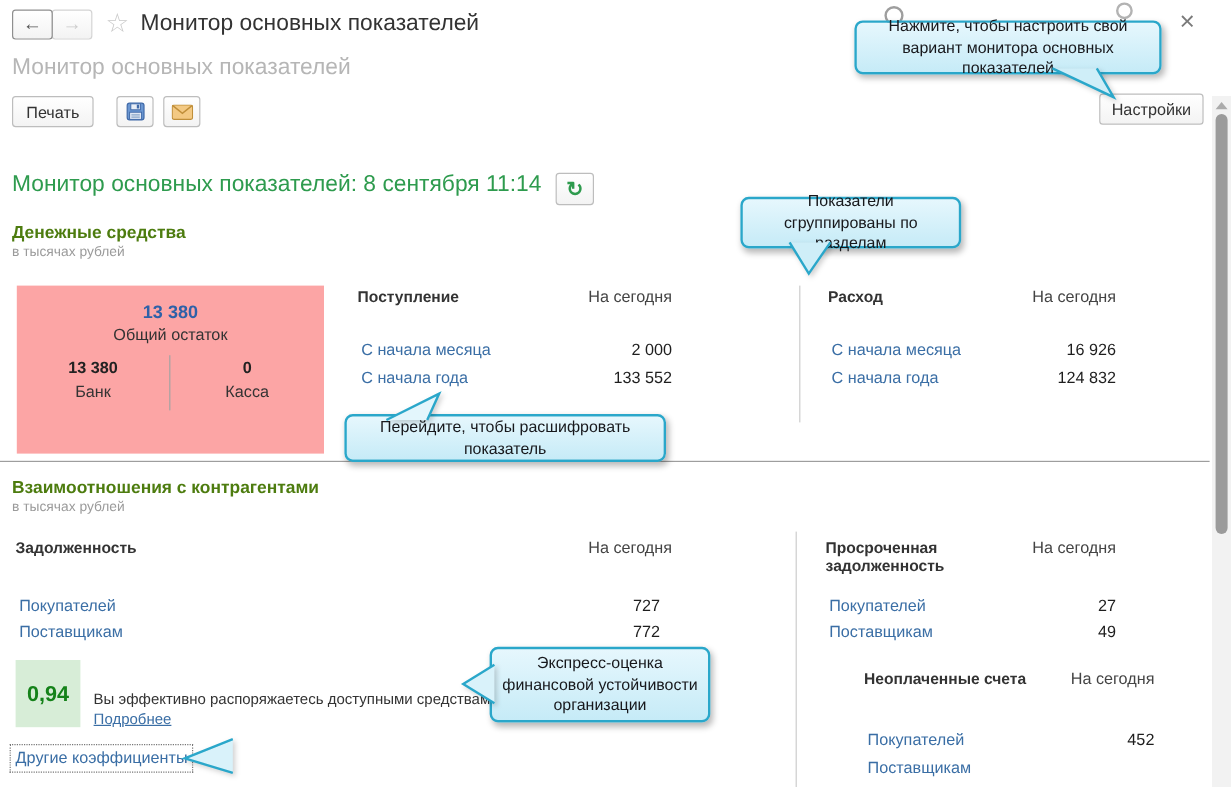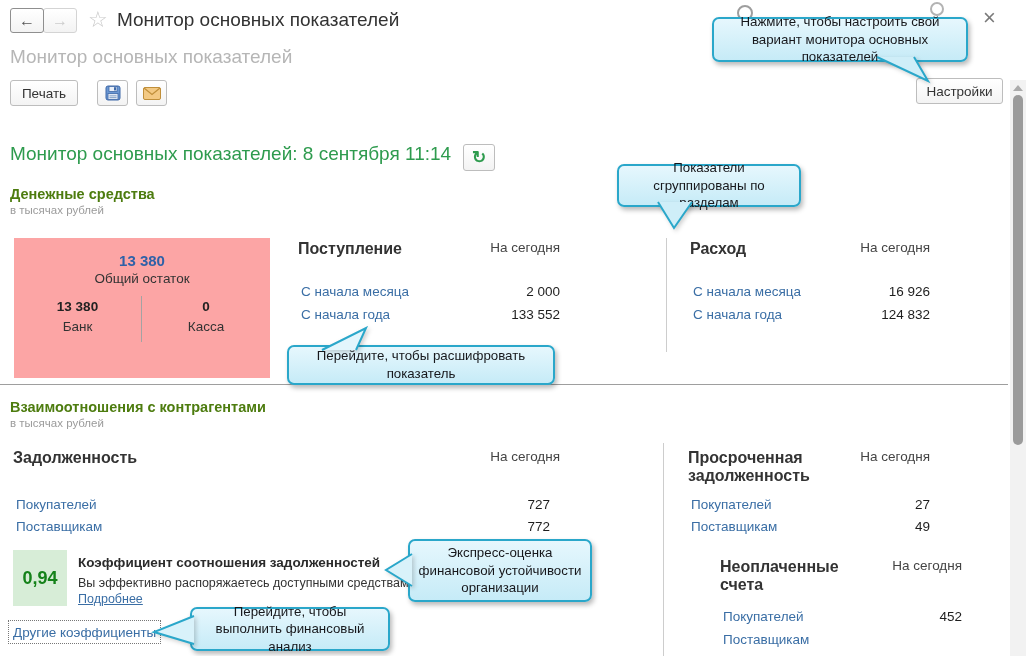--- a/index.html
+++ b/index.html
@@ -4,21 +4,21 @@
 <style>
   html,body{margin:0;padding:0;background:#fff;}
   .stage{position:relative;width:1026px;height:656px;background:#fff;overflow:hidden;
          font-family:"Liberation Sans",sans-serif;color:#333;}
   .abs{position:absolute;}
   .btn{position:absolute;display:flex;align-items:center;justify-content:center;
        background:linear-gradient(#ffffff,#f3f3f3);border:1px solid #bdbdbd;border-radius:3px;
        font-size:13.5px;color:#333;cursor:pointer;box-sizing:border-box;}
   .link{color:#3a6ea5;cursor:pointer;font-size:13.5px;text-decoration:none;}
   .val{font-size:13.5px;color:#1e1e1e;}
-  .colhead{font-weight:bold;font-size:16px;color:#333;}
+  .colhead{font-weight:bold;font-size:13px;color:#333;}
   .coldate{font-size:13.5px;color:#444;}
   .sectitle{font-weight:bold;font-size:14.5px;color:#4d7c0f;}
   .units{font-size:11.5px;color:#9b9b9b;}
   .line{position:absolute;left:0;right:0;display:flex;justify-content:space-between;align-items:flex-start;}
   .tip{position:absolute;z-index:20;display:flex;align-items:center;justify-content:center;
        text-align:center;background:linear-gradient(#e6f7fd,#c6ebf7);border:2px solid #2aa7ca;
        border-radius:7px;box-shadow:2px 3px 5px rgba(0,0,0,.28);font-size:13.3px;color:#17181c;
        line-height:1.32;box-sizing:border-box;padding:4px 8px;}
   .tail{position:absolute;z-index:21;filter:drop-shadow(2px 2px 2px rgba(0,0,0,.18));}
   .vdiv{position:absolute;width:1px;background:#cdcdcd;}
@@ -130,21 +130,20 @@
     </div>
     <div class="line" style="top:70px;">
       <span class="link" style="padding-left:3px;">Поставщикам</span>
       <span class="val" style="padding-right:10px;">772</span>
     </div>
   </div>
 
   <div class="abs" style="left:13px;top:550px;width:54px;height:56px;background:#d7edd7;display:flex;align-items:center;justify-content:center;">
     <span style="font-size:18px;font-weight:bold;color:#15821a;">0,94</span>
   </div>
-  <div class="abs" style="left:78px;top:555px;font-size:13.5px;font-weight:bold;color:#2b2b2b;">Коэффициент соотношения задолженностей</div>
   <div class="abs" style="left:78px;top:576px;font-size:12.5px;color:#333;">Вы эффективно распоряжаетесь доступными средствами.</div>
   <div class="abs link" style="left:78px;top:592px;font-size:12.5px;text-decoration:underline;">Подробнее</div>
   <div class="abs" style="left:8px;top:620px;border:1px dotted #777;padding:2px 4px;">
     <span class="link">Другие коэффициенты</span>
   </div>
 
   <div class="vdiv" style="left:663px;top:443px;height:213px;"></div>
 
   <div class="abs" style="left:688px;top:449px;width:242px;height:95px;">
     <div class="line" style="top:0;">
@@ -193,18 +192,17 @@
   <div class="tip" style="left:287px;top:345px;width:268px;height:40px;">Перейдите, чтобы расшифровать показатель</div>
   <svg class="tail" style="left:312px;top:326px;" width="64" height="26">
     <path d="M10,24 L54,2 L44,24" fill="#e3f6fc" stroke="#2aa7ca" stroke-width="2"></path>
   </svg>
 
   <div class="tip" style="left:408px;top:539px;width:184px;height:63px;">Экспресс-оценка финансовой устойчивости организации</div>
   <svg class="tail" style="left:382px;top:548px;" width="32" height="42">
     <path d="M30,6 L4,22 L30,38" fill="#d9f2fa" stroke="#2aa7ca" stroke-width="2"></path>
   </svg>
 
-  <div class="tip" style="left:190px;top:607px;width:200px;height:44px;">Перейдите, чтобы выполнить финансовый анализ</div>
   <svg class="tail" style="left:148px;top:612px;" width="48" height="36">
     <path d="M46,4 L6,20 L46,32" fill="#d9f2fa" stroke="#2aa7ca" stroke-width="2"></path>
   </svg>
 
 </div>
 
 </body></html>

